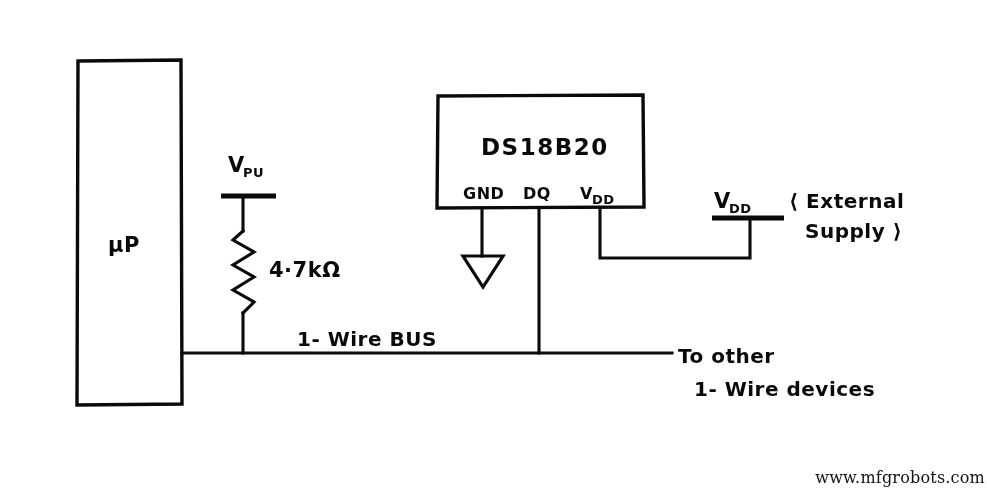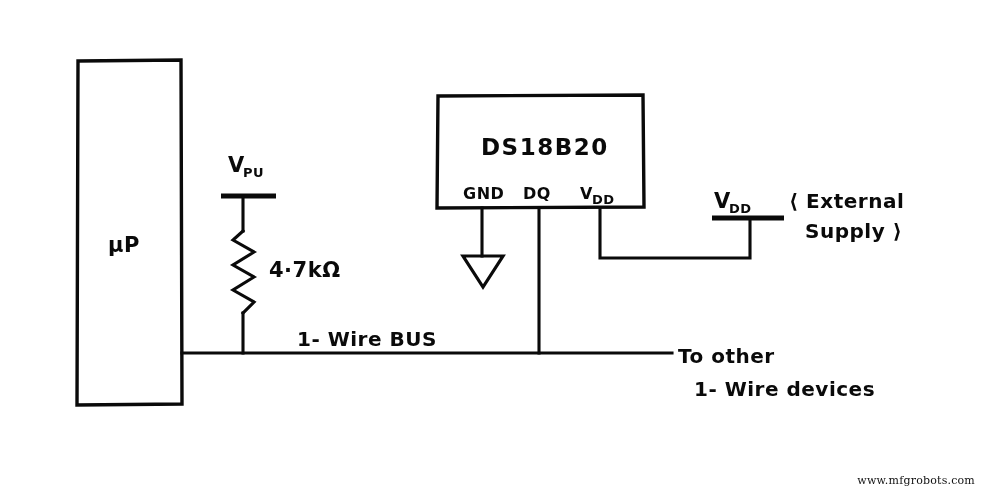--- a/index.html
+++ b/index.html
@@ -66,24 +66,24 @@
     stroke-linecap: butt;
   }
   .gnd-tri {
     stroke: #0a0a0a;
     fill: none;
     stroke-width: 3.2;
     stroke-linejoin: miter;
   }
   .watermark {
     position: absolute;
-    right: 12px;
+    right: 2px;
     bottom: 8px;
     font-family: "DejaVu Serif", serif;
-    font-size: 11px;
+    font-size: 16px;
     color: #111111;
     letter-spacing: 0.2px;
     text-align: center;
   }
 </style>
 </head>
 <body>
 
 <div id="canvas">
 

